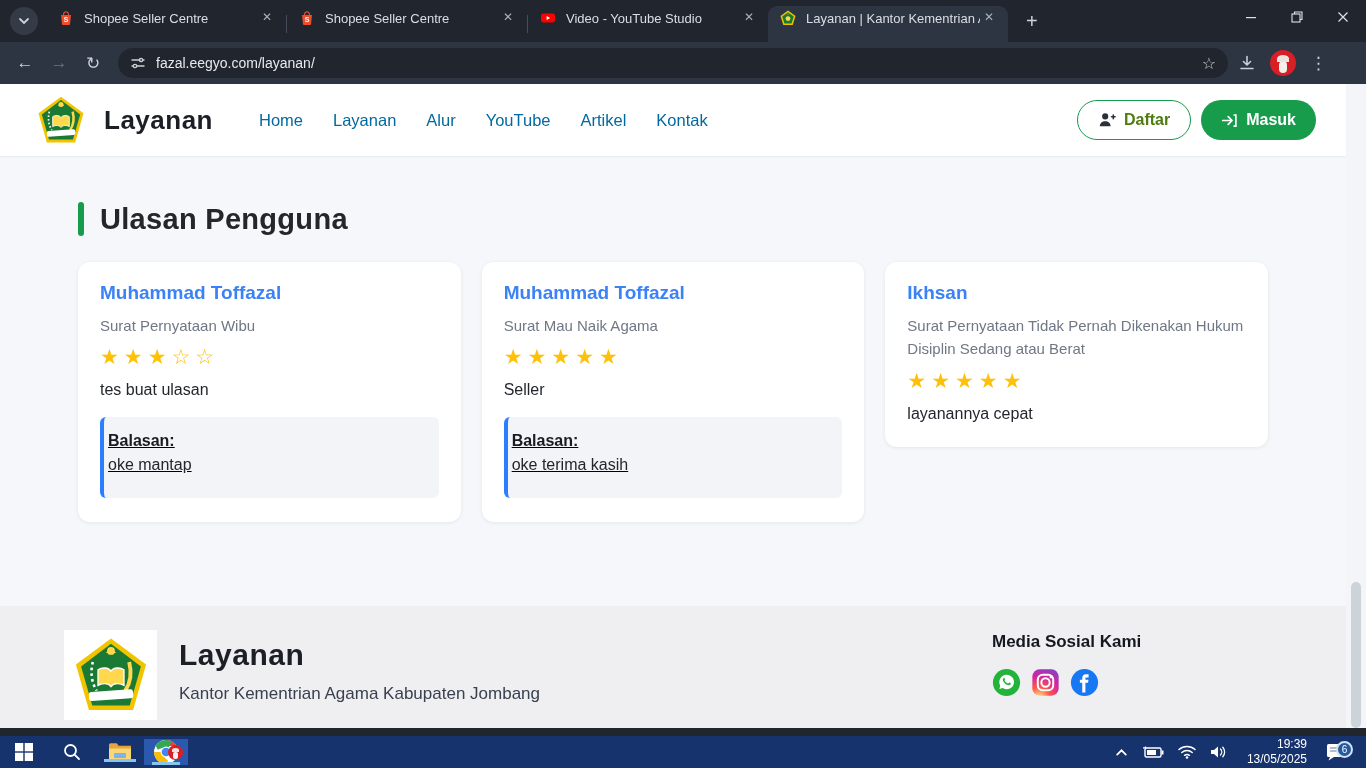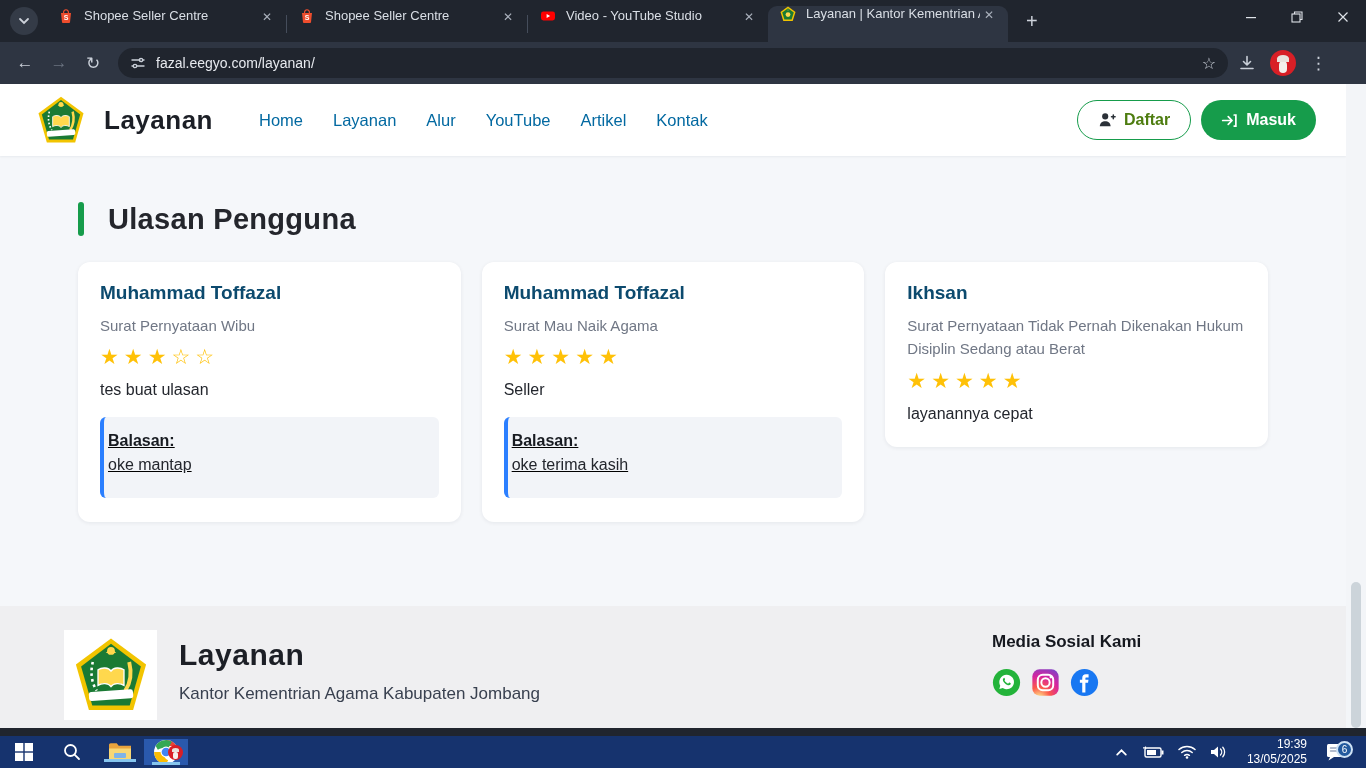--- a/index.html
+++ b/index.html
@@ -2,21 +2,21 @@
 <html><head>
 <meta charset="utf-8">
 <style>
   * { margin:0; padding:0; box-sizing:border-box; }
   html,body { width:1366px; height:768px; overflow:hidden; font-family:"Liberation Sans", sans-serif; }
   body { position:relative; background:#20252e; }
 
   
   .tabstrip { position:absolute; top:0; left:0; width:1366px; height:42px; background:#20252e; display:flex; align-items:flex-end; }
   .tab-search-btn { width:28px; height:28px; border-radius:50%; background:#343b47; color:#cdd2da; display:flex; align-items:center; justify-content:center; margin:0 8px 7px 10px; font-size:12px; }
-  .tab { height:34px; display:flex; align-items:flex-start; padding:0 10px 0 12px; width:240px; color:#dadfe6; font-size:13px; position:relative; }
+  .tab { height:34px; display:flex; align-items:flex-end; padding:0 10px 16px 12px; width:240px; color:#dadfe6; font-size:13px; position:relative; }
   .tab .title { flex:1; white-space:nowrap; overflow:hidden; margin-left:10px; }
   .tab .close { color:#aab1bc; font-size:12px; padding:2px 4px; border-radius:4px; }
   .tab.active { background:#2e3542; border-radius:9px 9px 0 0; height:36px; }
   .tab-sep { width:1px; height:18px; background:#454d5b; margin-bottom:9px; }
   .newtab-btn { color:#cdd2da; font-size:20px; font-weight:300; margin:0 0 9px 10px; padding:0 8px; }
   .win-controls { position:absolute; right:0; top:0; height:34px; display:flex; }
   .win-btn { width:46px; height:34px; display:flex; align-items:center; justify-content:center; color:#dfe3e9; }
 
   .favicon { width:16px; height:16px; flex:0 0 16px; display:block; }
 
@@ -45,25 +45,25 @@
   .nav-links span { font-size:16.5px; color:#0369a1; font-weight:500; }
   .auth { margin-left:auto; display:flex; gap:10px; align-items:center; }
   .btn { height:40px; border-radius:20px; display:flex; align-items:center; gap:8px; padding:0 20px; font-size:16px; font-weight:600; border:none; }
   .btn-outline { background:#fff; border:1.5px solid var(--green); color:#4d7c0f; }
   .btn-solid { background:var(--green); color:#fff; }
 
   .main { height:450px; }
   .container { width:1190px; margin:0 auto; }
   .page-title-row { display:flex; align-items:center; gap:16px; padding-top:46px; }
   .title-bar { width:6px; height:34px; border-radius:3px; background:var(--green); }
-  .page-title { font-size:29px; font-weight:700; color:#24262c; letter-spacing:.3px;margin-left:8px; }
+  .page-title { font-size:29px; font-weight:700; color:#24262c; letter-spacing:.3px; }
 
   .cards { margin-top:26px; display:grid; grid-template-columns:repeat(3,1fr); gap:21px; align-items:start; }
   .card { background:#fff; border-radius:12px; padding:20px 22px 24px; box-shadow:0 1px 4px rgba(18,26,40,.07); }
-  .r-name { font-size:19px; font-weight:700; color:#0c4a6e; }
+  .r-name { font-size:19px; font-weight:700; color:#3b82f6; }
   .r-service { font-size:15px; color:#707785; margin-top:10px; line-height:1.55; }
   .r-stars { font-size:21px; color:var(--star); letter-spacing:5px; margin-top:8px; }
   .r-comment { font-size:16px; color:#23262d; margin-top:12px; }
   .r-reply { margin-top:18px; background:#f2f4f8; border-left:4px solid var(--reply); border-radius:6px; padding:15px 4px 24px;text-decoration:underline; }
   .r-reply-label { font-size:16px; font-weight:700; color:#181b21; }
   .r-reply-text { font-size:16px; color:#23262d; margin-top:6px; }
 
   .footer { height:122px; background:#efeff1; position:relative; overflow:visible; }
   .f-left { position:absolute; left:64px; top:24px; display:flex; }
   .f-logo-box { width:93px; height:90px; background:#fff; display:flex; align-items:center; justify-content:center; }

